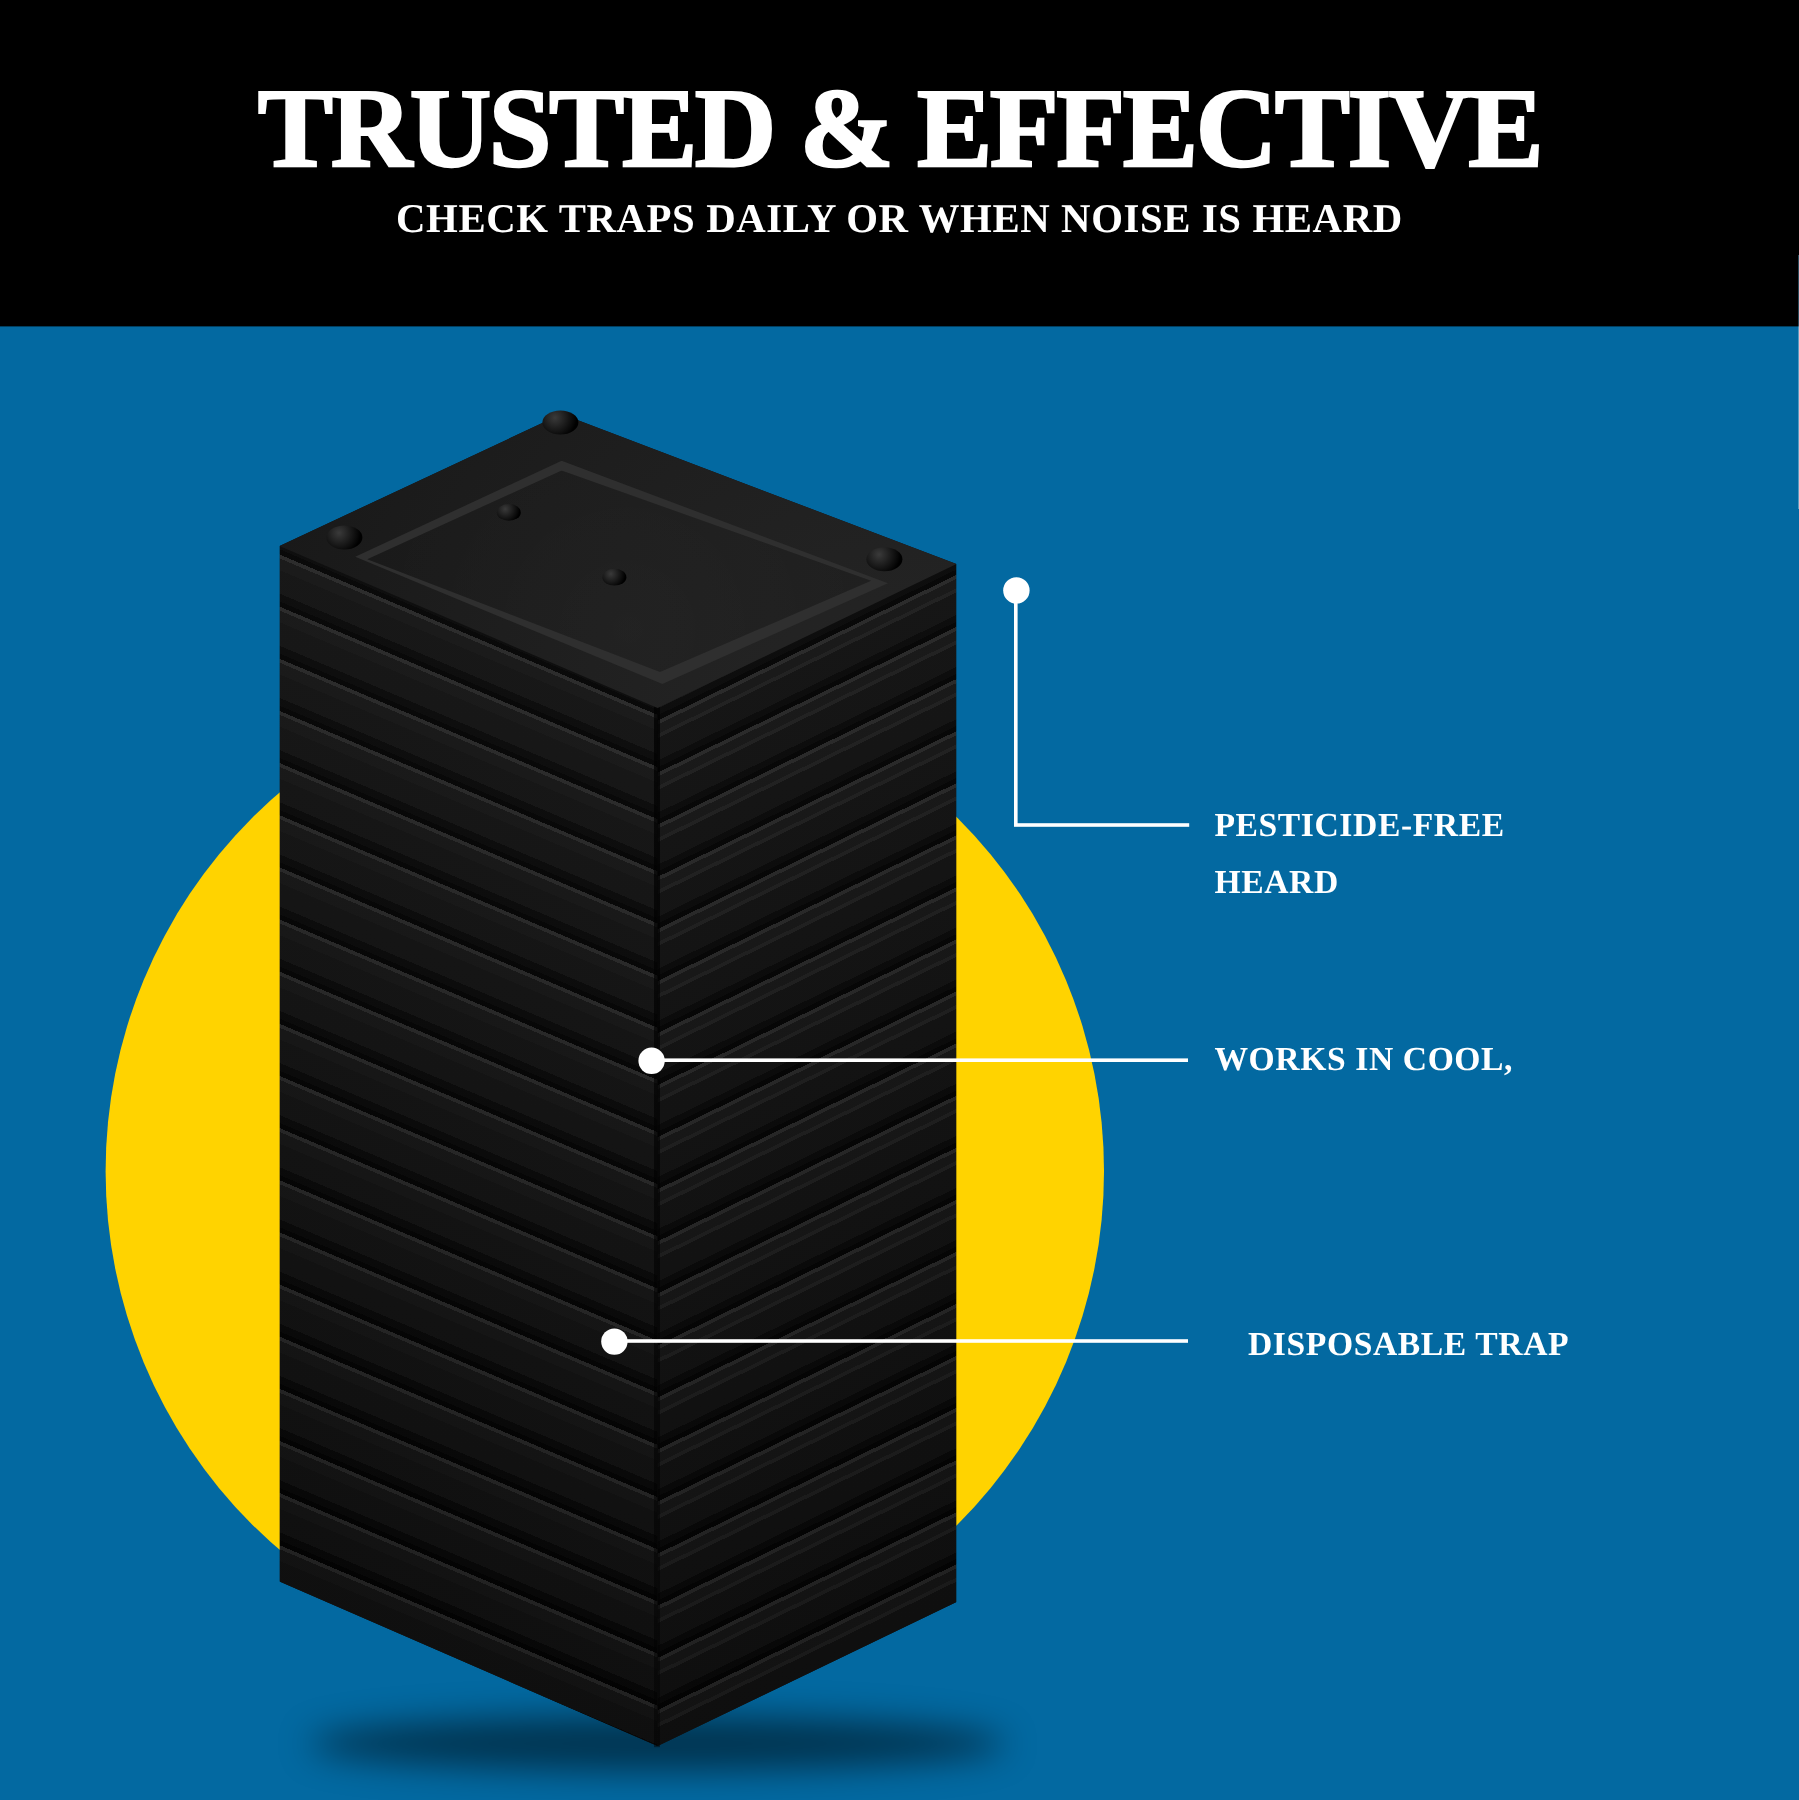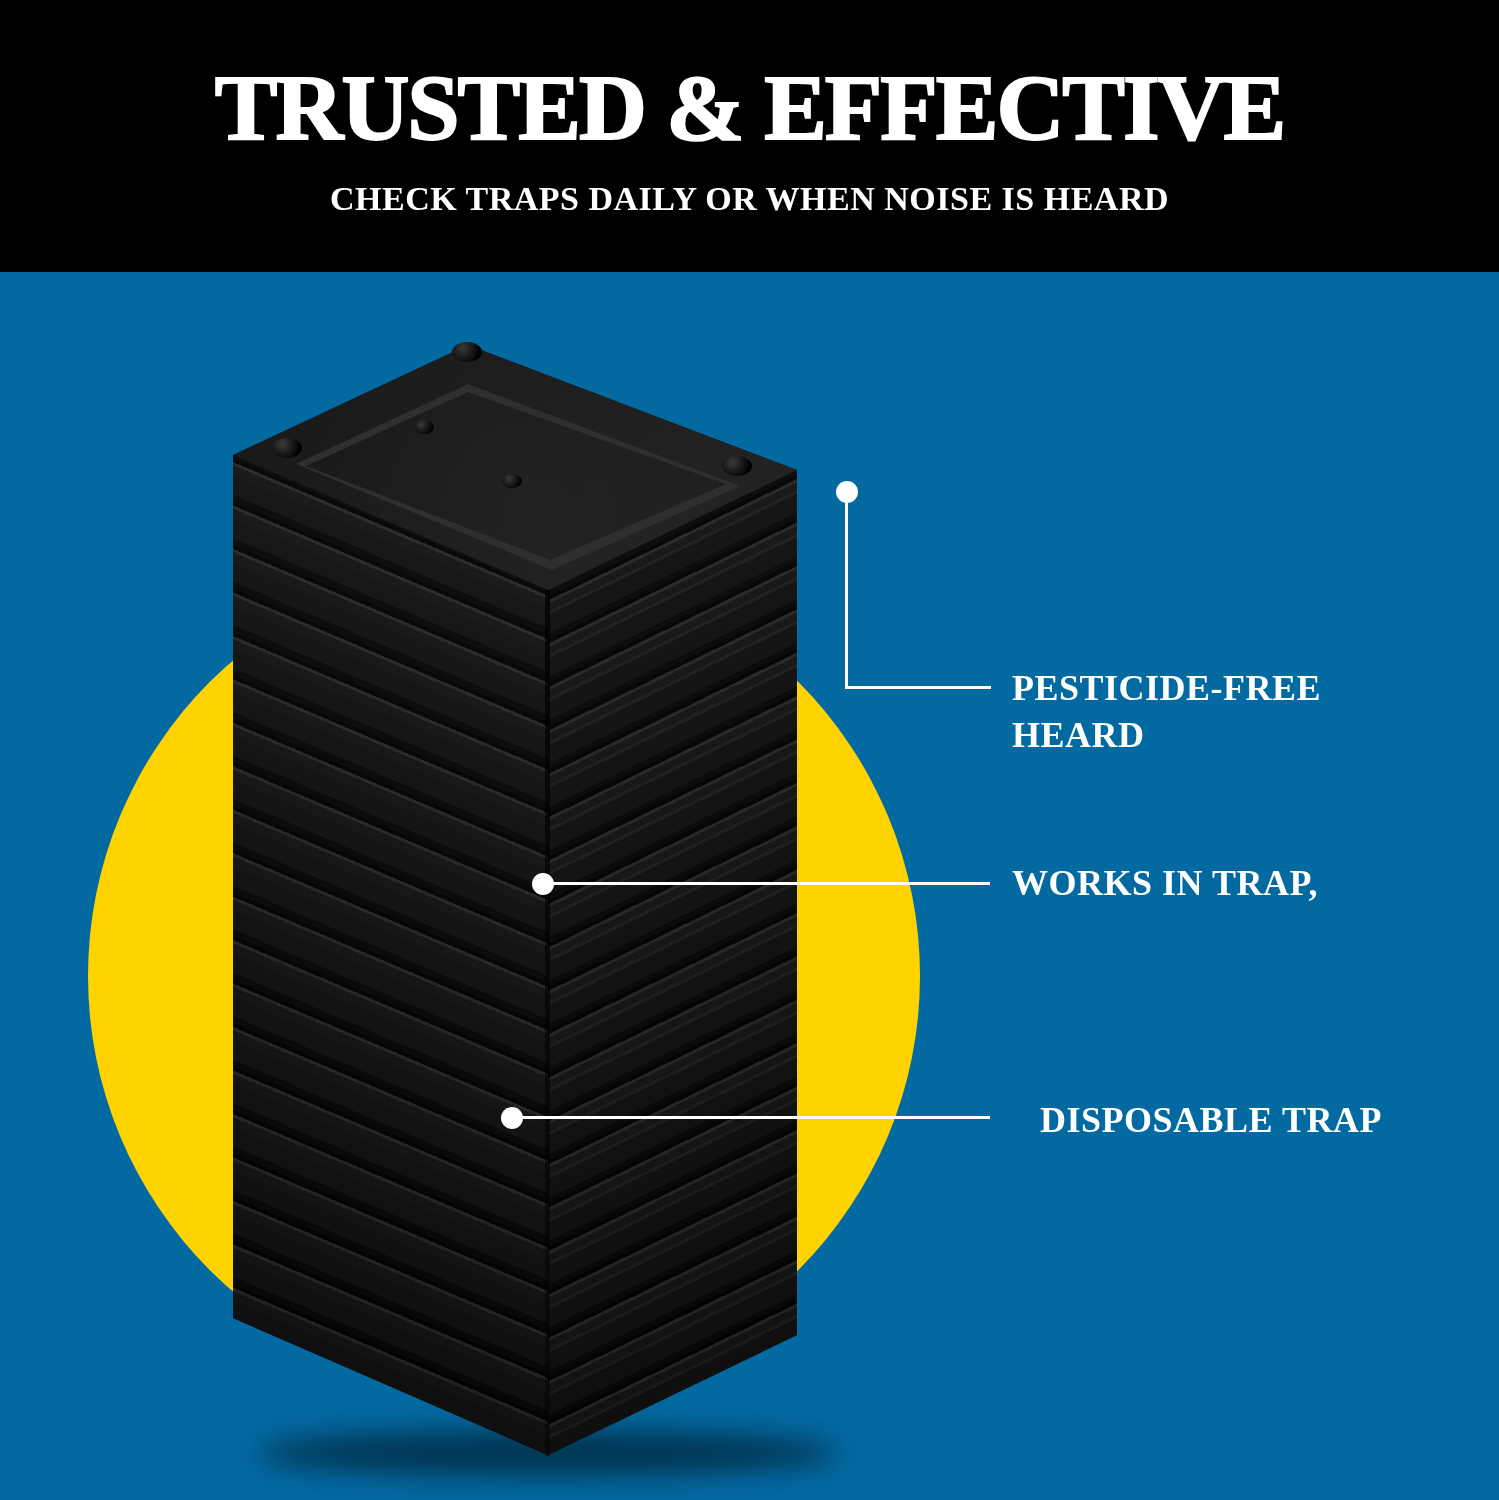--- a/index.html
+++ b/index.html
@@ -20,21 +20,21 @@
     padding-top: 60px; box-sizing: border-box;
   }
   .banner h1 {
     margin: 0; color: #ffffff;
     font-size: 94px; font-weight: bold;
     letter-spacing: -2px; line-height: 1;
     -webkit-text-stroke: 2px #ffffff;
     white-space: nowrap;
   }
   .banner p {
-    margin: 28px 0 0 0; color: #ffffff;
+    margin: 12px 0 0 0; color: #ffffff;
     font-size: 34px; font-weight: bold;
     letter-spacing: 0.5px; line-height: 1;
     white-space: nowrap;
   }
   
   .layer { position: absolute; inset: 0; }
   .yellow-circle {
     position: absolute; left: 88px; top: 560px;
     width: 832px; height: 832px; border-radius: 50%;
     background: #ffd300;
@@ -104,21 +104,21 @@
   .bump-1    { left: 414px; top: 420px; width: 20px; height: 14px; }
   .bump-2    { left: 502px; top: 474px; width: 20px; height: 14px; }
   
   .dot {
     position: absolute; width: 22px; height: 22px;
     border-radius: 50%; background: #ffffff;
   }
   .cline { position: absolute; background: #ffffff; }
   .callout-text {
     position: absolute; color: #ffffff;
-    font-size: 36px; font-weight: bold;
+    font-size: 28px; font-weight: bold;
     letter-spacing: 0.5px; line-height: 47px;
     white-space: nowrap;
   }
   .c1-dot  { left: 836px; top: 481px; }
   .c1-v    { left: 845px; top: 492px; width: 3px;  height: 196px; }
   .c1-h    { left: 845px; top: 686px; width: 146px; height: 3px;  }
   .c1-text { left: 1012px; top: 665px; }
   .c2-dot  { left: 532px; top: 873px; }
   .c2-h    { left: 543px; top: 882px; width: 447px; height: 3px; }
   .c2-text { left: 1012px; top: 860px; }
@@ -157,21 +157,21 @@
   <span class="cline c1-v"></span>
   <span class="cline c1-h"></span>
   <div class="callout-text c1-text">
     <div>PESTICIDE-FREE</div>
     <div>HEARD</div>
   </div>
 
   <span class="dot c2-dot"></span>
   <span class="cline c2-h"></span>
   <div class="callout-text c2-text">
-    <div>WORKS IN TRAP,</div>
+    <div>WORKS IN COOL,</div>
   </div>
 
   <span class="dot c3-dot"></span>
   <span class="cline c3-h"></span>
   <div class="callout-text c3-text">
     <div>DISPOSABLE TRAP</div>
     <div></div>
   </div>
 
 </div>

